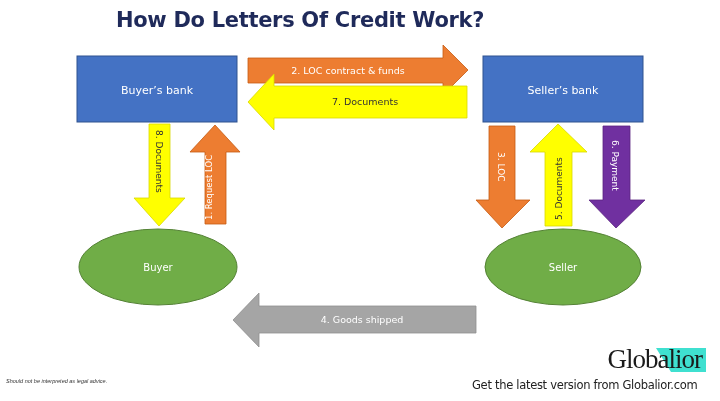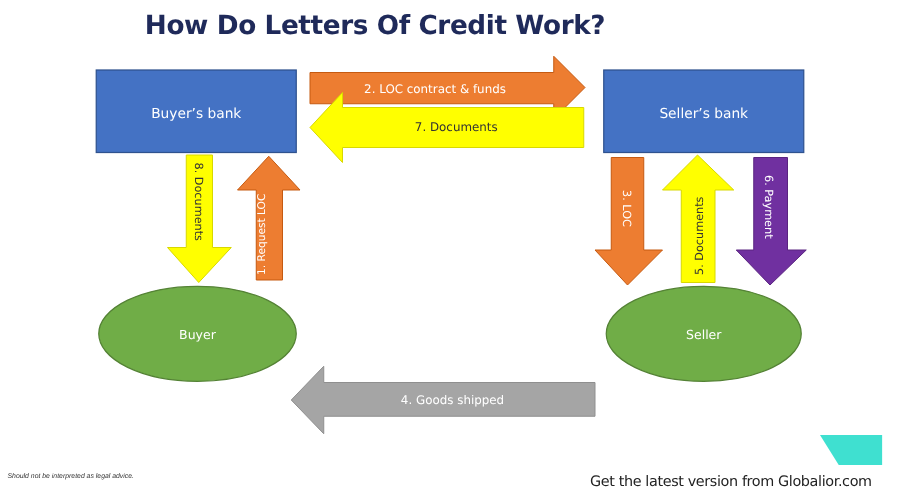--- a/index.html
+++ b/index.html
@@ -78,14 +78,15 @@
   <g>
     <polygon points="476,306 259,306 259,293 233,320 259,347 259,333 476,333" fill="#a5a5a5" stroke="#8f8f8f" stroke-width="0.8"></polygon>
     <text x="362" y="323" text-anchor="middle" fill="#ffffff" font-size="9.5">4. Goods shipped</text>
   </g>
 </svg>
 
 <div class="disclaimer">Should not be interpreted as legal advice.</div>
 
 <div class="logo">
   <div class="accent"></div>
+  <div class="word">Globalior</div>
 </div>
 <div class="tagline">Get the latest version from Globalior.com</div>
 
 </body></html>

